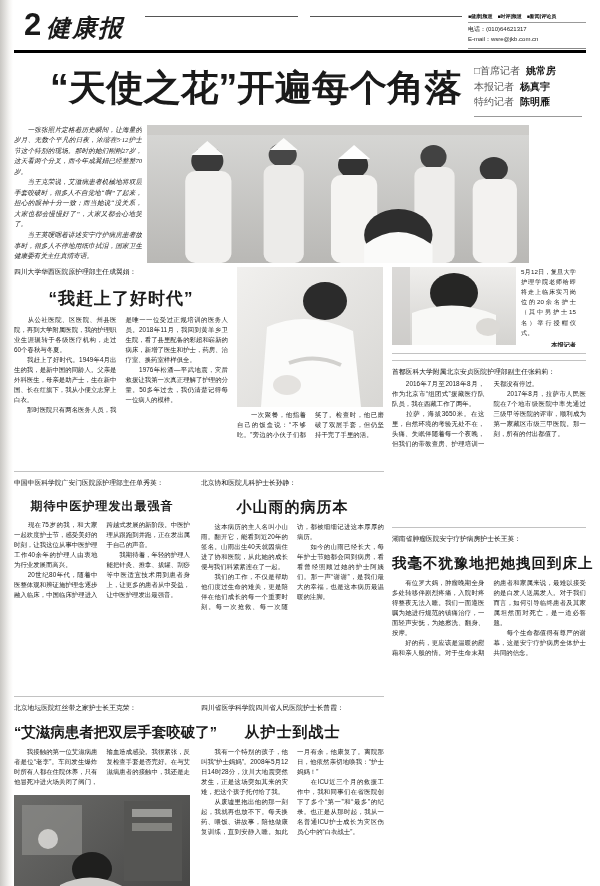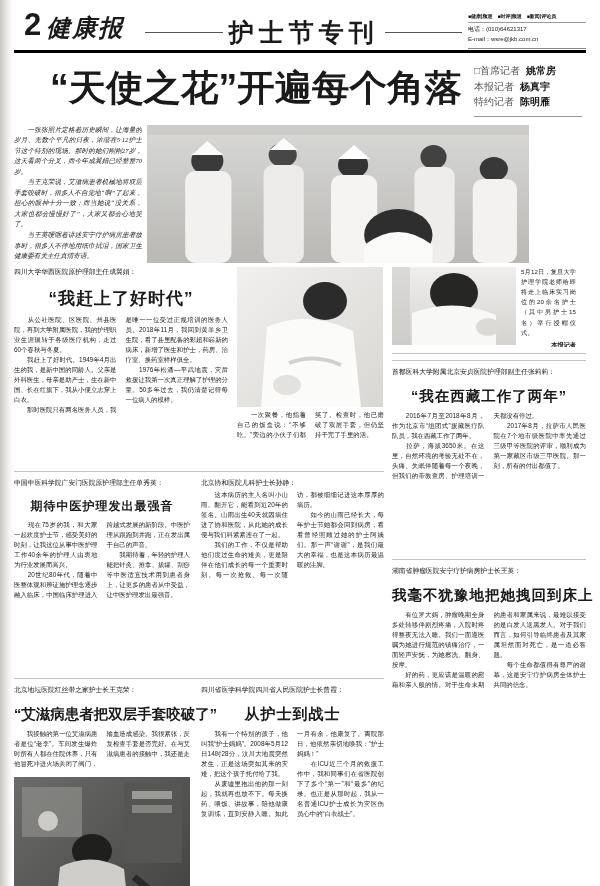--- a/index.html
+++ b/index.html
@@ -86,21 +86,20 @@
 
 <div class="page">
   <div class="scan-edge"></div>
   <div class="inner">
 
     <header>
       <div class="page-num">2</div>
       <div class="logo">健康报</div>
       <div class="title-zone">
         <span class="title-line"></span>
-        <span class="section-title">护士节专刊</span>
         <span class="title-line"></span>
       </div>
       <div class="mh-right">
         <div class="mh-info1">■健康|频道　■时评|频道　■新闻|评论员</div>
         <div class="mh-info2">电话：(010)64621317</div>
         <div class="mh-info3">E-mail：wsre@jkb.com.cn</div>
       </div>
     </header>
     <div class="black-rule"></div>
 
@@ -192,20 +191,21 @@
         <div class="pair">
           <section class="a2">
             <div class="kicker">中国中医科学院广安门医院原护理部主任单秀英：</div>
             <h2>期待中医护理发出最强音</h2>
             <div class="body">　　现在75岁的我，和大家一起欢度护士节，感受美好的时刻，让我这位从事中医护理工作40余年的护理人由衷地为行业发展而高兴。
 　　20世纪80年代，随着中医整体观和辨证施护理念逐步融入临床，中国临床护理进入跨越式发展的新阶段。中医护理从跟跑到并跑，正在发出属于自己的声音。
 　　我期待着，年轻的护理人能把针灸、推拿、拔罐、刮痧等中医适宜技术用到患者身上，让更多的患者从中受益，让中医护理发出最强音。</div>
           </section>
           <section class="a4">
             <div class="kicker">北京协和医院儿科护士长孙静：</div>
+            <h2>小山雨的病历本</h2>
             <div class="body">　　这本病历的主人名叫小山雨。翻开它，能看到近20年的签名。山雨出生40天就因病住进了协和医院，从此她的成长便与我们科紧紧连在了一起。
 　　我们的工作，不仅是帮助他们度过生命的难关，更是陪伴在他们成长的每一个重要时刻。每一次抢救、每一次随访，都被细细记进这本厚厚的病历。
 　　如今的山雨已经长大，每年护士节她都会回到病房，看看曾经照顾过她的护士阿姨们。那一声“谢谢”，是我们最大的幸福，也是这本病历最温暖的注脚。</div>
           </section>
         </div>
 
         <div class="hr"></div>
 
         <div class="pair">
           <section class="a3">
@@ -264,21 +264,20 @@
           </div>
         </div>
 
         <div class="hr"></div>
 
 
         <div class="hr"></div>
 
         <section class="a7">
           <div class="kicker">首都医科大学附属北京安贞医院护理部副主任张莉莉：</div>
-          <h2>“我在西藏工作了两年”</h2>
           <div class="body">　　2016年7月至2018年8月，作为北京市“组团式”援藏医疗队队员，我在西藏工作了两年。
 　　拉萨，海拔3650米。在这里，自然环境的考验无处不在，头痛、失眠伴随着每一个夜晚，但我们的带教查房、护理培训一天都没有停过。
 　　2017年8月，拉萨市人民医院在7个地市级医院中率先通过三级甲等医院的评审，顺利成为第一家藏区市级三甲医院。那一刻，所有的付出都值了。</div>
         </section>
 
         <div class="hr"></div>
 
         <section class="a8">
           <div class="kicker">湖南省肿瘤医院安宁疗护病房护士长王英：</div>
           <h2>我毫不犹豫地把她拽回到床上</h2>

